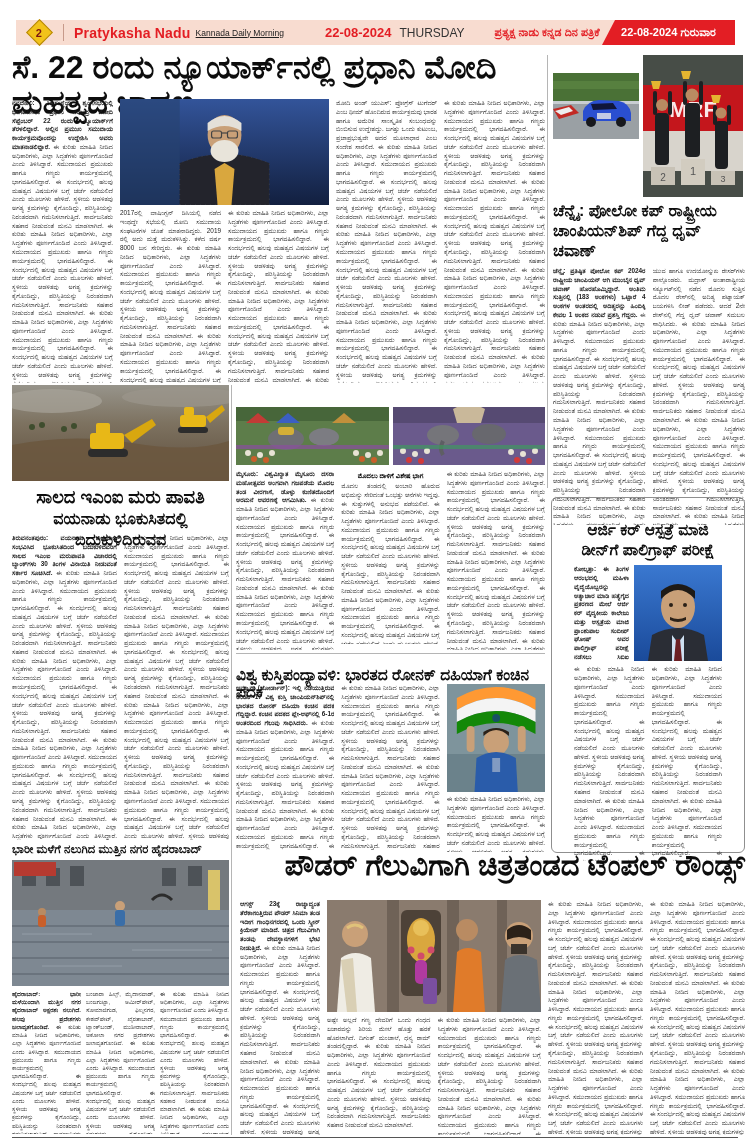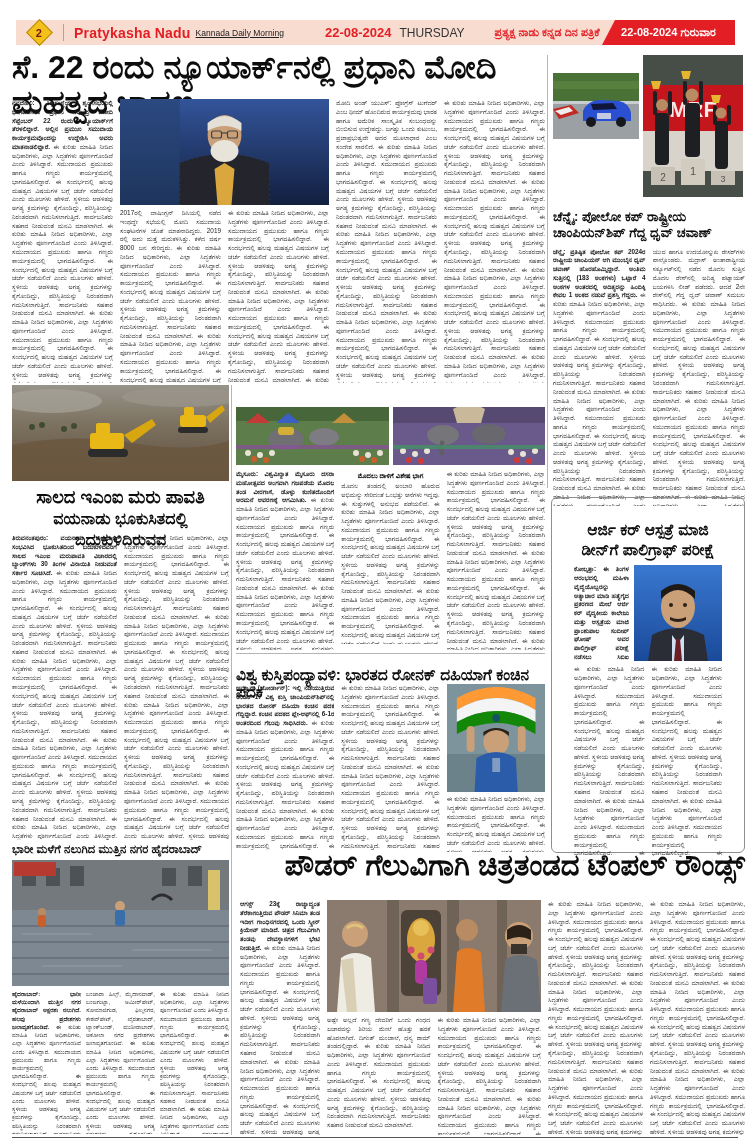--- a/index.html
+++ b/index.html
@@ -137,21 +137,21 @@
         <circle cx="19" cy="50" r="6" fill="#b98b62"></circle>
           <circle cx="49" cy="40" r="6.5" fill="#b98b62"></circle>
           <circle cx="78" cy="58" r="5.5" fill="#b98b62"></circle>
         <g fill="#e5b530">
             <path d="M8 26 h10 l-2 8 h-6 Z"></path>
             <path d="M38 16 h10 l-2 8 h-6 Z"></path>
             <path d="M68 40 h10 l-2 8 h-6 Z"></path>
           </g>
       </svg>
     </div>
-    <div class="h-main" style="font-size:13px;margin-top:12px;line-height:1.25;">ಚೆನ್ನೈ: ಪೋಲೋ ಕಪ್ ರಾಷ್ಟ್ರೀಯ ಚಾಂಪಿಯನ್‌ಶಿಪ್ ಗೆದ್ದ ಧೃವ್ ಚವಾಣ್</div>
+    <div class="h-main" style="font-size:16px;margin-top:4px;line-height:1.25;">ಚೆನ್ನೈ: ಪೋಲೋ ಕಪ್ ರಾಷ್ಟ್ರೀಯ ಚಾಂಪಿಯನ್‌ಶಿಪ್ ಗೆದ್ದ ಧೃವ್ ಚವಾಣ್</div>
     <div class="row" style="margin-top:6px;height:258px;">
       <div class="tcol">
         <span class="dl">ಚೆನ್ನೈ: ಪ್ರತಿಷ್ಠಿತ ಪೋಲೋ ಕಪ್ 2024ರ ರಾಷ್ಟ್ರೀಯ ಚಾಂಪಿಯನ್ ಆಗಿ ಮುಂಬೈನ ಧೃವ್ ಚವಾಣ್ ಹೊರಹೊಮ್ಮಿದ್ದಾರೆ. ಅಂತಿಮ ಸುತ್ತಿನಲ್ಲಿ (183 ಅಂಕಗಳು) ಒಟ್ಟಾರೆ 4 ಅಂಕಗಳ ಅಂತರದಲ್ಲಿ ಅದಿತ್ಯರನ್ನು ಹಿಂದಿಕ್ಕಿ ಕೇವಲ 1 ಅಂಕದ ನಡುವೆ ಪ್ರಶಸ್ತಿ ಗೆದ್ದರು. </span>
         <span>ಈ ಕುರಿತು ಮಾಹಿತಿ ನೀಡಿದ ಅಧಿಕಾರಿಗಳು, ಎಲ್ಲಾ ಸಿದ್ಧತೆಗಳು ಪೂರ್ಣಗೊಂಡಿವೆ ಎಂದು ತಿಳಿಸಿದ್ದಾರೆ. ಸಮುದಾಯದ ಪ್ರಮುಖರು ಹಾಗೂ ಗಣ್ಯರು ಕಾರ್ಯಕ್ರಮದಲ್ಲಿ ಭಾಗವಹಿಸಲಿದ್ದಾರೆ. ಈ ಸಂದರ್ಭದಲ್ಲಿ ಹಲವು ಮಹತ್ವದ ವಿಷಯಗಳ ಬಗ್ಗೆ ಚರ್ಚೆ ನಡೆಯಲಿದೆ ಎಂದು ಮೂಲಗಳು ಹೇಳಿವೆ. ಸ್ಥಳೀಯ ಆಡಳಿತವು ಅಗತ್ಯ ಕ್ರಮಗಳನ್ನು ಕೈಗೊಂಡಿದ್ದು, ಪರಿಸ್ಥಿತಿಯನ್ನು ನಿರಂತರವಾಗಿ ಗಮನಿಸಲಾಗುತ್ತಿದೆ. ಸಾರ್ವಜನಿಕರು ಸಹಕಾರ ನೀಡುವಂತೆ ಮನವಿ ಮಾಡಲಾಗಿದೆ. ಈ ಕುರಿತು ಮಾಹಿತಿ ನೀಡಿದ ಅಧಿಕಾರಿಗಳು, ಎಲ್ಲಾ ಸಿದ್ಧತೆಗಳು ಪೂರ್ಣಗೊಂಡಿವೆ ಎಂದು ತಿಳಿಸಿದ್ದಾರೆ. ಸಮುದಾಯದ ಪ್ರಮುಖರು ಹಾಗೂ ಗಣ್ಯರು ಕಾರ್ಯಕ್ರಮದಲ್ಲಿ ಭಾಗವಹಿಸಲಿದ್ದಾರೆ. ಈ ಸಂದರ್ಭದಲ್ಲಿ ಹಲವು ಮಹತ್ವದ ವಿಷಯಗಳ ಬಗ್ಗೆ ಚರ್ಚೆ ನಡೆಯಲಿದೆ ಎಂದು ಮೂಲಗಳು ಹೇಳಿವೆ. ಸ್ಥಳೀಯ ಆಡಳಿತವು ಅಗತ್ಯ ಕ್ರಮಗಳನ್ನು ಕೈಗೊಂಡಿದ್ದು, ಪರಿಸ್ಥಿತಿಯನ್ನು ನಿರಂತರವಾಗಿ ಗಮನಿಸಲಾಗುತ್ತಿದೆ. ಸಾರ್ವಜನಿಕರು ಸಹಕಾರ ನೀಡುವಂತೆ ಮನವಿ ಮಾಡಲಾಗಿದೆ. ಈ ಕುರಿತು ಮಾಹಿತಿ ನೀಡಿದ ಅಧಿಕಾರಿಗಳು, ಎಲ್ಲಾ ಸಿದ್ಧತೆಗಳು ಪೂರ್ಣಗೊಂಡಿವೆ ಎಂದು ತಿಳಿಸಿದ್ದಾರೆ. ಸಮುದಾಯದ ಪ್ರಮುಖರು ಹಾಗೂ ಗಣ್ಯರು ಕಾರ್ಯಕ್ರಮದಲ್ಲಿ ಭಾಗವಹಿಸಲಿದ್ದಾರೆ. ಈ ಸಂದರ್ಭದಲ್ಲಿ ಹಲವು ಮಹತ್ವದ ವಿಷಯಗಳ ಬಗ್ಗೆ ಚರ್ಚೆ ನಡೆಯಲಿದೆ ಎಂದು ಮೂಲಗಳು ಹೇಳಿವೆ. ಸ್ಥಳೀಯ ಆಡಳಿತವು ಅಗತ್ಯ ಕ್ರಮಗಳನ್ನು ಕೈಗೊಂಡಿದ್ದು, ಪರಿಸ್ಥಿತಿಯನ್ನು ನಿರಂತರವಾಗಿ ಗಮನಿಸಲಾಗುತ್ತಿದೆ. ಸಾರ್ವಜನಿಕರು ಸಹಕಾರ ನೀಡುವಂತೆ ಮನವಿ ಮಾಡಲಾಗಿದೆ. </span>
       </div>
       <div class="tcol">
         <span>ಯುವ ಹಾಗೂ ಉದಯೋನ್ಮುಖ ರೇಸರ್‌ಗಳು ಪಾಲ್ಗೊಂಡರು. ಮದ್ರಾಸ್ ಅಂತಾರಾಷ್ಟ್ರೀಯ ಸರ್ಕ್ಯೂಟ್‌ನಲ್ಲಿ ನಡೆದ ಮೊದಲ ಸುತ್ತಿನ ಮೊದಲ ರೇಸ್‌ನಲ್ಲಿ ಅದಿತ್ಯ ಪಟ್ನಾಯಕ್ ಜಯಗಳಿಸಿ ಲೀಡ್ ಪಡೆದರು. ಆದರೆ 2ನೇ ರೇಸ್‌ನಲ್ಲಿ ಗೆದ್ದ ಧೃವ್ ಚವಾಣ್ ಸಮಬಲ ಸಾಧಿಸಿದರು. </span>
         <span>ಈ ಕುರಿತು ಮಾಹಿತಿ ನೀಡಿದ ಅಧಿಕಾರಿಗಳು, ಎಲ್ಲಾ ಸಿದ್ಧತೆಗಳು ಪೂರ್ಣಗೊಂಡಿವೆ ಎಂದು ತಿಳಿಸಿದ್ದಾರೆ. ಸಮುದಾಯದ ಪ್ರಮುಖರು ಹಾಗೂ ಗಣ್ಯರು ಕಾರ್ಯಕ್ರಮದಲ್ಲಿ ಭಾಗವಹಿಸಲಿದ್ದಾರೆ. ಈ ಸಂದರ್ಭದಲ್ಲಿ ಹಲವು ಮಹತ್ವದ ವಿಷಯಗಳ ಬಗ್ಗೆ ಚರ್ಚೆ ನಡೆಯಲಿದೆ ಎಂದು ಮೂಲಗಳು ಹೇಳಿವೆ. ಸ್ಥಳೀಯ ಆಡಳಿತವು ಅಗತ್ಯ ಕ್ರಮಗಳನ್ನು ಕೈಗೊಂಡಿದ್ದು, ಪರಿಸ್ಥಿತಿಯನ್ನು ನಿರಂತರವಾಗಿ ಗಮನಿಸಲಾಗುತ್ತಿದೆ. ಸಾರ್ವಜನಿಕರು ಸಹಕಾರ ನೀಡುವಂತೆ ಮನವಿ ಮಾಡಲಾಗಿದೆ. ಈ ಕುರಿತು ಮಾಹಿತಿ ನೀಡಿದ ಅಧಿಕಾರಿಗಳು, ಎಲ್ಲಾ ಸಿದ್ಧತೆಗಳು ಪೂರ್ಣಗೊಂಡಿವೆ ಎಂದು ತಿಳಿಸಿದ್ದಾರೆ. ಸಮುದಾಯದ ಪ್ರಮುಖರು ಹಾಗೂ ಗಣ್ಯರು ಕಾರ್ಯಕ್ರಮದಲ್ಲಿ ಭಾಗವಹಿಸಲಿದ್ದಾರೆ. ಈ ಸಂದರ್ಭದಲ್ಲಿ ಹಲವು ಮಹತ್ವದ ವಿಷಯಗಳ ಬಗ್ಗೆ ಚರ್ಚೆ ನಡೆಯಲಿದೆ ಎಂದು ಮೂಲಗಳು ಹೇಳಿವೆ. ಸ್ಥಳೀಯ ಆಡಳಿತವು ಅಗತ್ಯ ಕ್ರಮಗಳನ್ನು ಕೈಗೊಂಡಿದ್ದು, ಪರಿಸ್ಥಿತಿಯನ್ನು ನಿರಂತರವಾಗಿ ಗಮನಿಸಲಾಗುತ್ತಿದೆ. ಸಾರ್ವಜನಿಕರು ಸಹಕಾರ ನೀಡುವಂತೆ ಮನವಿ ಮಾಡಲಾಗಿದೆ. ಈ ಕುರಿತು ಮಾಹಿತಿ ನೀಡಿದ ಅಧಿಕಾರಿಗಳು, ಎಲ್ಲಾ ಸಿದ್ಧತೆಗಳು ಪೂರ್ಣಗೊಂಡಿವೆ ಎಂದು ತಿಳಿಸಿದ್ದಾರೆ. ಸಮುದಾಯದ ಪ್ರಮುಖರು ಹಾಗೂ ಗಣ್ಯರು ಕಾರ್ಯಕ್ರಮದಲ್ಲಿ ಭಾಗವಹಿಸಲಿದ್ದಾರೆ. ಈ ಸಂದರ್ಭದಲ್ಲಿ ಹಲವು ಮಹತ್ವದ ವಿಷಯಗಳ ಬಗ್ಗೆ ಚರ್ಚೆ ನಡೆಯಲಿದೆ ಎಂದು ಮೂಲಗಳು ಹೇಳಿವೆ. ಸ್ಥಳೀಯ ಆಡಳಿತವು ಅಗತ್ಯ ಕ್ರಮಗಳನ್ನು ಕೈಗೊಂಡಿದ್ದು, ಪರಿಸ್ಥಿತಿಯನ್ನು ನಿರಂತರವಾಗಿ ಗಮನಿಸಲಾಗುತ್ತಿದೆ. ಸಾರ್ವಜನಿಕರು ಸಹಕಾರ ನೀಡುವಂತೆ ಮನವಿ ಮಾಡಲಾಗಿದೆ. </span>
       </div>
     </div>

